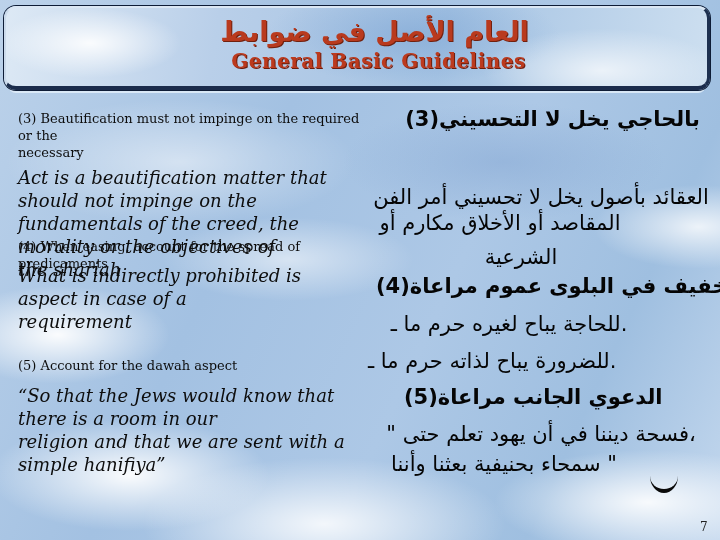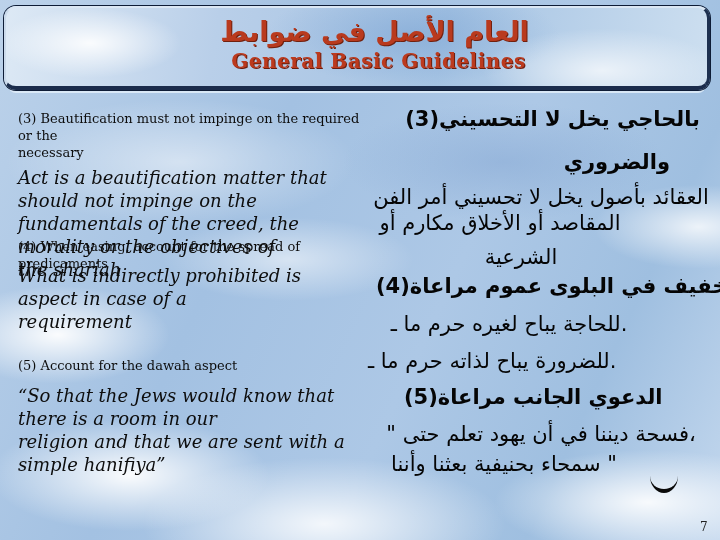--- a/index.html
+++ b/index.html
@@ -97,21 +97,20 @@
     <div class="en-h" id="l-h4">(4) When easing, account for the spread of predicaments</div>
     <div class="en-p" id="l-p4a">What is indirectly prohibited is aspect in case of a
 requirement</div>
     <div class="en-h" id="l-h5">(5) Account for the dawah aspect</div>
     <div class="en-p" id="l-p5"><span>“So that the Jews would know that there is a room in our
 religion and that we are sent with a simple </span><i>hanifiya</i><span>”</span></div>
   </div>
 
   <div class="col-right">
     <div class="ar-h" id="r-h3a">(3)التحسيني‎ لا‎ يخل‎ بالحاجي</div>
-    <div class="ar-h" id="r-h3b">والضروري</div>
     <div id="r-p3a">الفن‎ أمر‎ تحسيني‎ لا‎ يخل‎ بأصول‎ العقائد</div>
     <div id="r-p3b">أو‎ مكارم‎ الأخلاق‎ أو‎ المقاصد</div>
     <div id="r-p3c">الشرعية</div>
     <div class="ar-h" id="r-h4">(4)مراعاة‎ عموم‎ البلوى‎ في‎ التخفيف</div>
     <div id="r-b1">ـ‎  ما‎ حرم‎ لغيره‎ يباح‎ للحاجة.</div>
     <div id="r-b2">ـ‎  ما‎ حرم‎ لذاته‎ يباح‎ للضرورة.</div>
     <div class="ar-h" id="r-h5">(5)مراعاة‎ الجانب‎ الدعوي</div>
     <div id="r-q1">"‎ حتى‎ تعلم‎ يهود‎ أن‎ في‎ ديننا‎ فسحة،</div>
     <div id="r-q2">وأننا‎ بعثنا‎ بحنيفية‎ سمحاء‎ "</div>
   </div>

